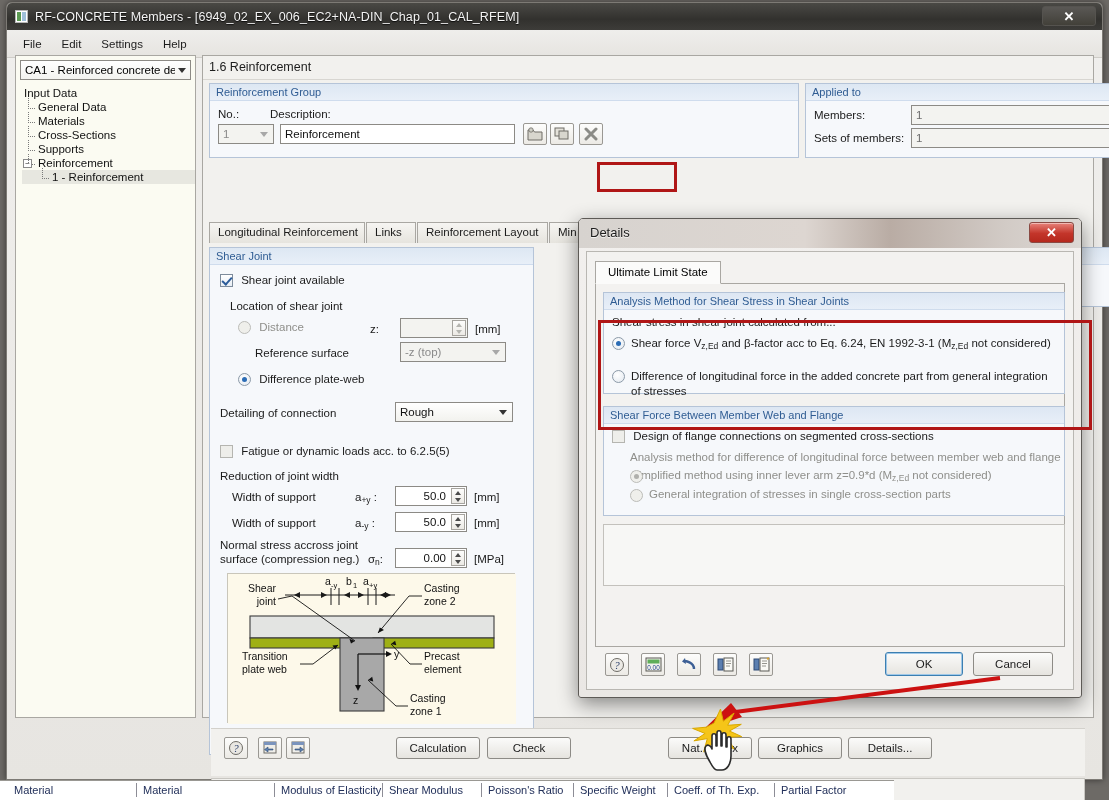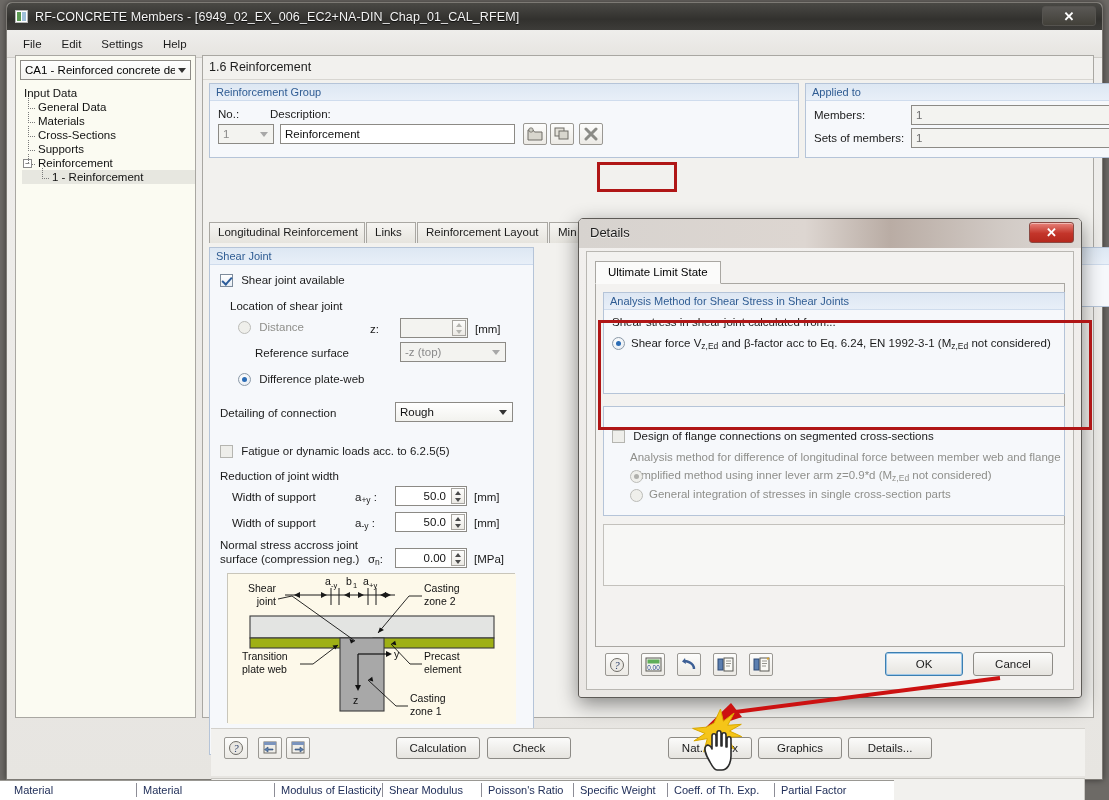--- a/index.html
+++ b/index.html
@@ -625,24 +625,29 @@
         <div class="gb-title">Analysis Method for Shear Stress in Shear Joints</div>
         <div style="position:absolute; left:8px; top:23px; font-size:11.5px; color:#1b1b1b;">Shear stress in shear joint calculated from...</div>
 
         <div style="position:absolute; left:8px; top:43px; width:444px; font-size:11.5px; color:#1b1b1b;">
           <span class="radio on" style="position:absolute; left:0; top:1px;"></span>
           <div style="margin-left:19px; line-height:15px;">
             <span>Shear force V</span><span class="sub">z,Ed</span><span> and β-factor acc to Eq. 6.24, EN 1992-3-1 (M</span><span class="sub">z,Ed</span><span> not considered)</span>
           </div>
         </div>
 
+        <div style="position:absolute; left:8px; top:76px; width:444px; font-size:11.5px; color:#1b1b1b;">
+          <span class="radio" style="position:absolute; left:0; top:1px;"></span>
+          <div style="margin-left:19px; line-height:15px;">Difference of longitudinal force in the added concrete part from general integration of stresses</div>
+        </div>
       </div>
       <div id="analysis-highlight"></div>
 
       <div class="groupbox" id="gb-shearforce">
+        <div class="gb-title">Shear Force Between Member Web and Flange</div>
         <div style="position:absolute; left:8px; top:23px; font-size:11.5px; color:#1b1b1b;">
           <span class="chk dis"></span>
           <span style="margin-left:5px;">Design of flange connections on segmented cross-sections</span>
         </div>
         <div class="muted" style="position:absolute; left:26px; top:44px; font-size:11.5px;">Analysis method for difference of longitudinal force between member web and flange</div>
 
         <div style="position:absolute; left:26px; top:62px; font-size:11.5px;">
           <span class="radio dis on" style="position:absolute; left:0; top:1px;"></span>
           <div class="muted" style="margin-left:1px;">
             <span>Simplified method using inner lever arm z=0.9*d (M</span><span class="sub">z,Ed</span><span> not considered)</span>

